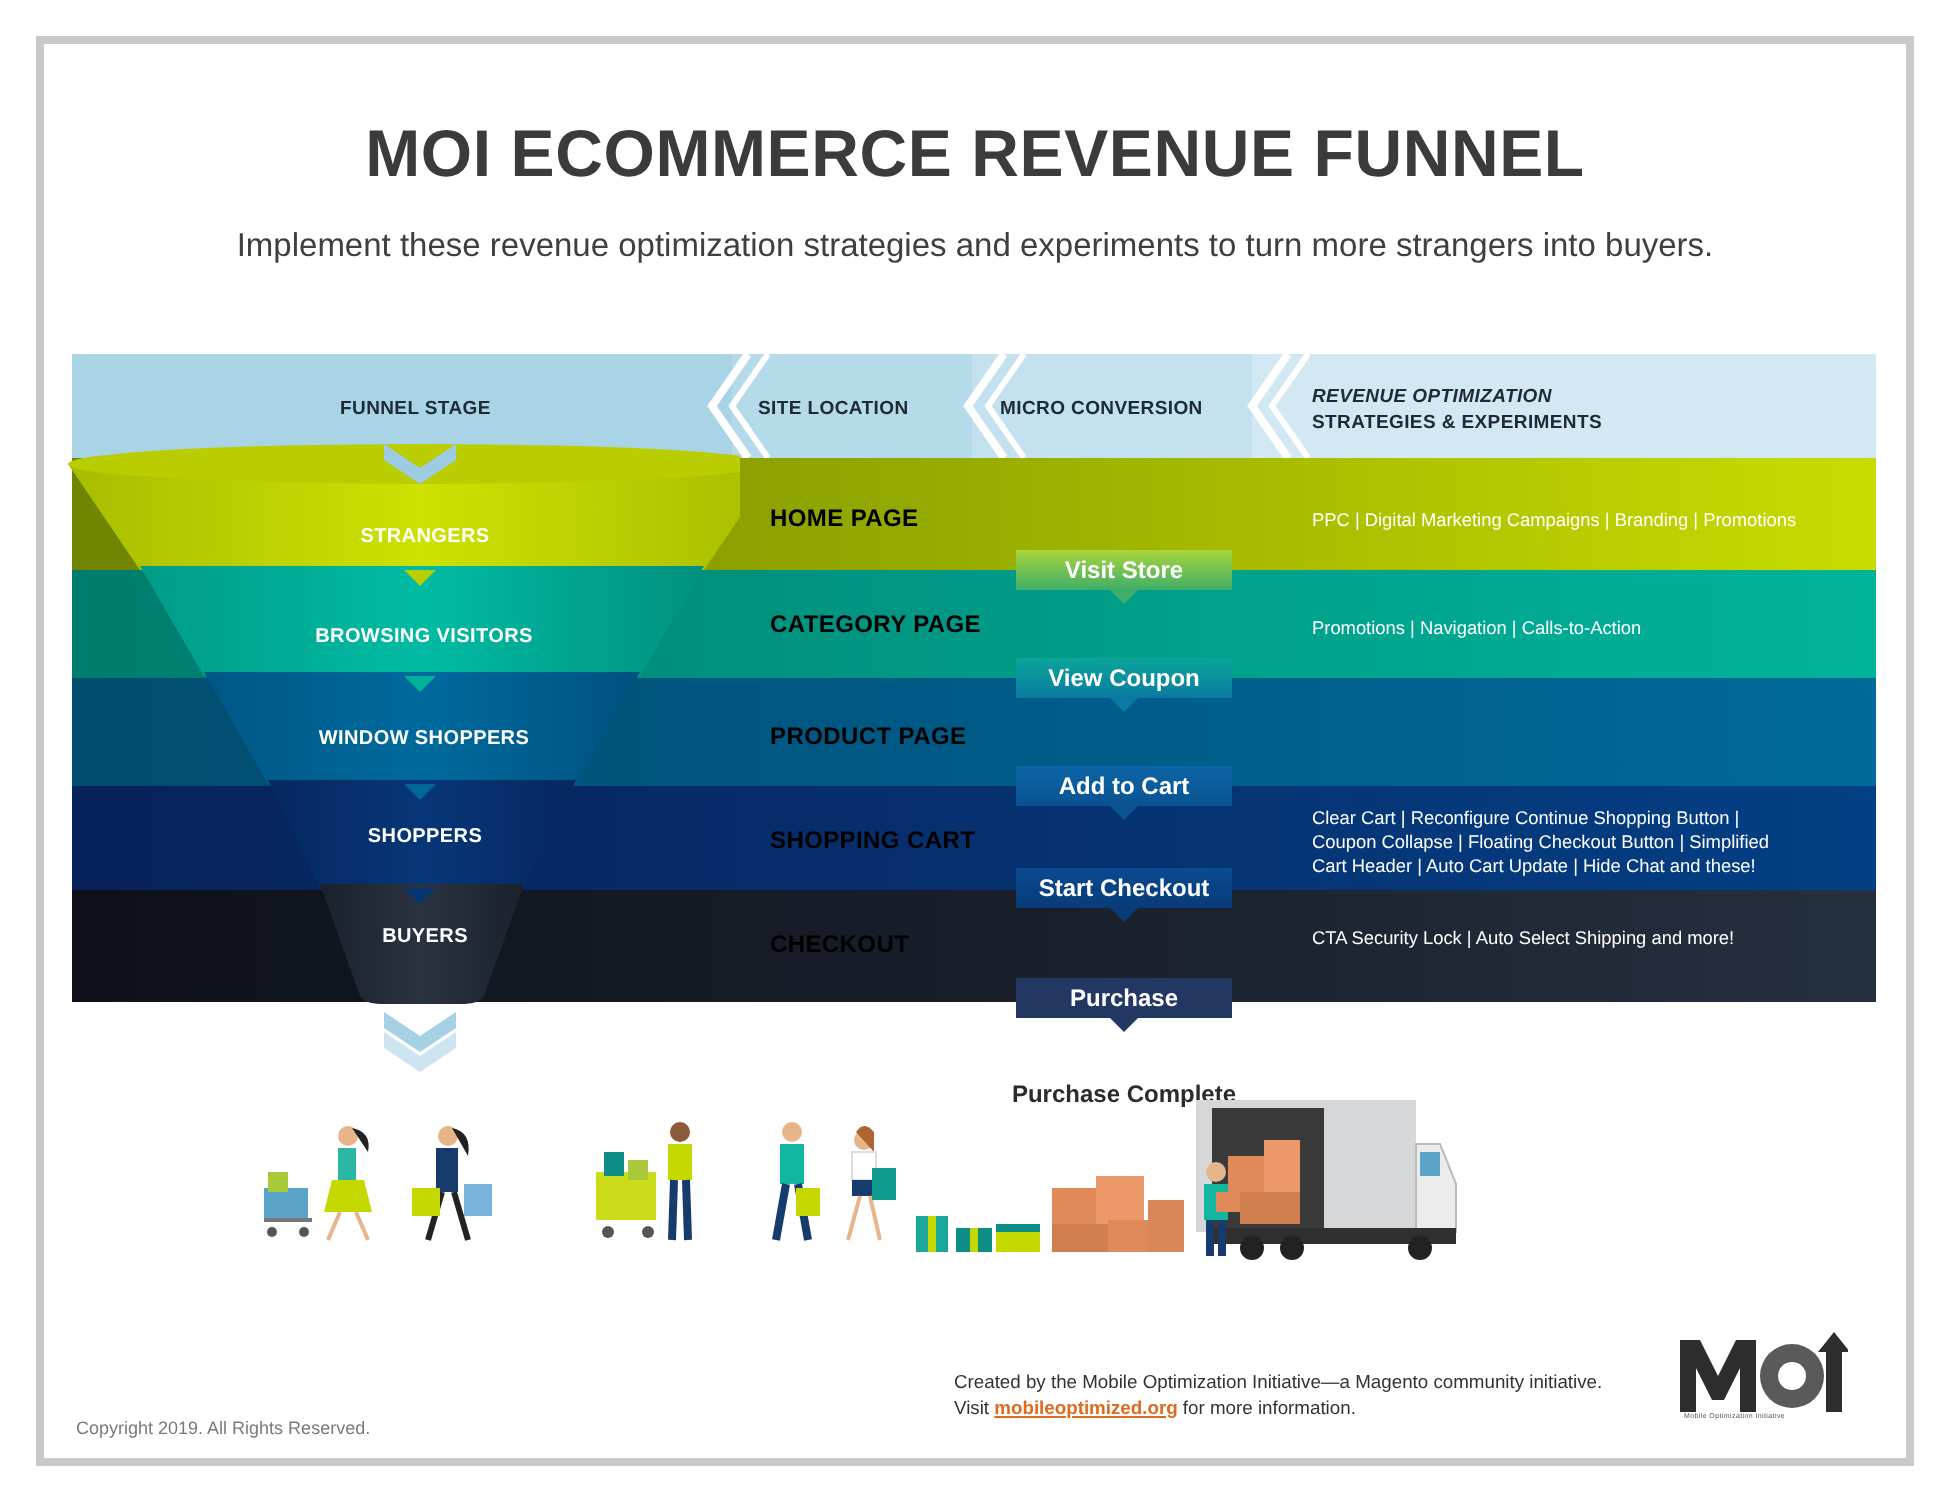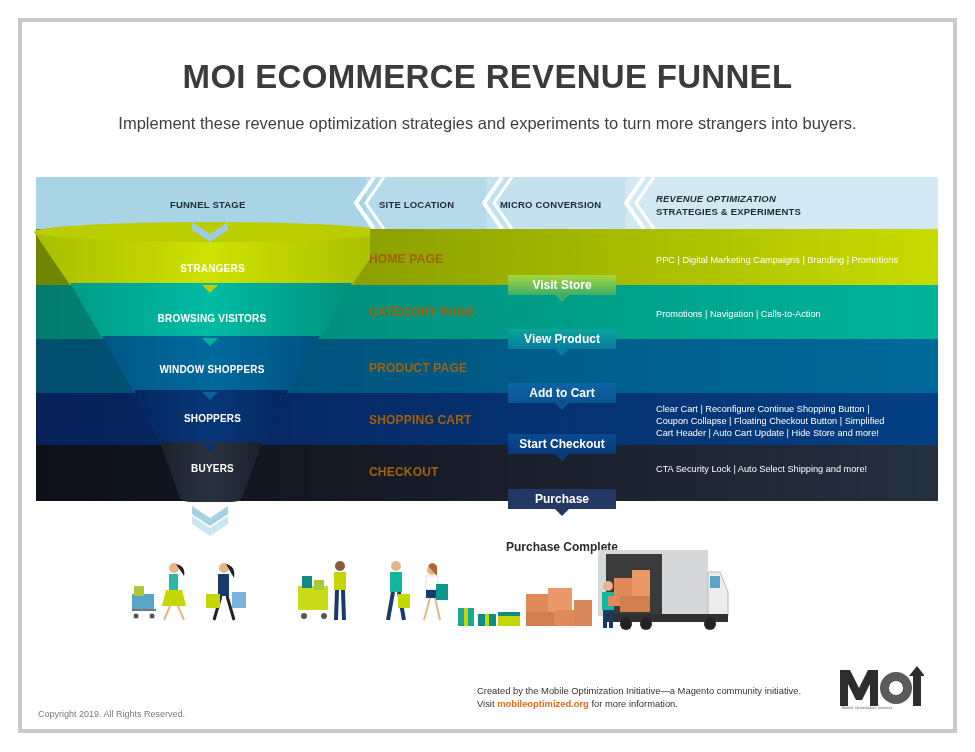--- a/index.html
+++ b/index.html
@@ -20,40 +20,40 @@
   .hseg.s1 { left: 0; width: 340px; background: #a9d4e6; }
   .hseg.s2 { left: 330px; width: 130px; background: #b5dae9; }
   .hseg.s3 { left: 450px; width: 150px; background: #c3e1ee; }
   .hseg.s4 { left: 590px; width: 312px; background: #d2e8f3; }
   .hlabel { position: absolute; font-size: 9.5px; font-weight: bold; color: #1e2a36; letter-spacing: 0.2px; line-height: 12px; }
   .chev { position: absolute; top: 0; }
 
   
   .row { position: absolute; left: 36px; width: 902px; }
   .row .bg { position: absolute; inset: 0; }
-  .row-label { position: absolute; left: 333px; font-size: 12px; font-weight: bold; color: #a16207; letter-spacing: 0.2px; }
+  .row-label { position: absolute; left: 349px; font-size: 12px; font-weight: bold; color: #000000; letter-spacing: 0.2px; }
   .strategy { position: absolute; left: 620px; width: 270px; font-size: 9.2px; line-height: 12px; color: #ffffff; }
 
   
   .funnel { position: absolute; left: 30px; top: 220px; }
   .stage-label { position: absolute; font-size: 10px; font-weight: bold; color: #ffffff; text-align: center; letter-spacing: 0.2px; }
 
   
   .mc { position: absolute; left: 508px; width: 108px; height: 20px; color: #ffffff; font-size: 12px;
         font-weight: bold; text-align: center; line-height: 20px; }
   .mc .tip { position: absolute; left: 47px; bottom: -7px; width: 0; height: 0;
              border-left: 7px solid transparent; border-right: 7px solid transparent; }
   .purchase-complete { position: absolute; left: 496px; top: 529px; width: 132px; text-align: center;
                        font-size: 12px; font-weight: bold; color: #2b2b2b; margin-top: 11px; }
 
   .illus { position: absolute; }
 
   .footer-left { position: absolute; left: 38px; top: 709px; font-size: 9px; color: #7a7a7a; }
   .footer-credit { position: absolute; left: 477px; top: 685px; font-size: 9.4px; color: #333; line-height: 12.5px; }
-  .footer-credit .link { color: #e06a1e; font-weight: bold; }
+  .footer-credit .link { color: #e06a1e; font-weight: bold; text-decoration: underline; }
   .logo { position: absolute; left: 838px; top: 664px; width: 86px; height: 50px; }
   .logo-sub { position: absolute; left: 842px; top: 706px; font-size: 3.5px; color: #555; letter-spacing: 0.2px; }
 </style>
 </head>
 <body>
 
 <div class="frame"></div>
 
 <div class="title">MOI ECOMMERCE REVENUE FUNNEL</div>
 <div class="subtitle">Implement these revenue optimization strategies and experiments to turn more strangers into buyers.</div>
@@ -104,21 +104,21 @@
   <div class="bg" style="background:linear-gradient(90deg,#004d6e 0%,#005a86 50%,#006a9b 100%);"></div>
   <div class="row-label" style="top:22px;">PRODUCT PAGE</div>
 </div>
 
 <div class="row" style="top:393px; height:52px;">
   <div class="bg" style="background:linear-gradient(90deg,#07215a 0%,#06306e 50%,#033f84 100%);"></div>
   <div class="row-label" style="top:20px;">SHOPPING CART</div>
   <div class="strategy" style="top:10px;">
     <div>Clear Cart | Reconfigure Continue Shopping Button |</div>
     <div>Coupon Collapse | Floating Checkout Button | Simplified</div>
-    <div>Cart Header | Auto Cart Update | Hide Store and more!</div>
+    <div>Cart Header | Auto Cart Update | Hide Chat and these!</div>
   </div>
 </div>
 
 <div class="row" style="top:445px; height:56px;">
   <div class="bg" style="background:linear-gradient(90deg,#0d1018 0%,#181e2a 50%,#25303e 100%);"></div>
   <div class="row-label" style="top:20px;">CHECKOUT</div>
   <div class="strategy" style="top:18px;">
     <div>CTA Security Lock | Auto Select Shipping and more!</div>
   </div>
 </div>
@@ -178,21 +178,21 @@
 <div class="stage-label" style="left:126px; top:313px; width:172px;">BROWSING VISITORS</div>
 <div class="stage-label" style="left:126px; top:364px; width:172px;">WINDOW SHOPPERS</div>
 <div class="stage-label" style="left:140px; top:413px; width:145px;">SHOPPERS</div>
 <div class="stage-label" style="left:140px; top:463px; width:145px;">BUYERS</div>
 
 <div class="mc" style="top:275px; background:linear-gradient(180deg,#a9d63a,#3fae6a);">
   <span>Visit Store</span>
   <span class="tip" style="border-top:7px solid #3fae6a;"></span>
 </div>
 <div class="mc" style="top:329px; background:linear-gradient(180deg,#0aa59a,#0a7aa0);">
-  <span>View Product</span>
+  <span>View Coupon</span>
   <span class="tip" style="border-top:7px solid #0a7aa0;"></span>
 </div>
 <div class="mc" style="top:383px; background:linear-gradient(180deg,#0c65a6,#0a5292);">
   <span>Add to Cart</span>
   <span class="tip" style="border-top:7px solid #0a5292;"></span>
 </div>
 <div class="mc" style="top:434px; background:linear-gradient(180deg,#0a4a90,#083b78);">
   <span>Start Checkout</span>
   <span class="tip" style="border-top:7px solid #083b78;"></span>
 </div>

